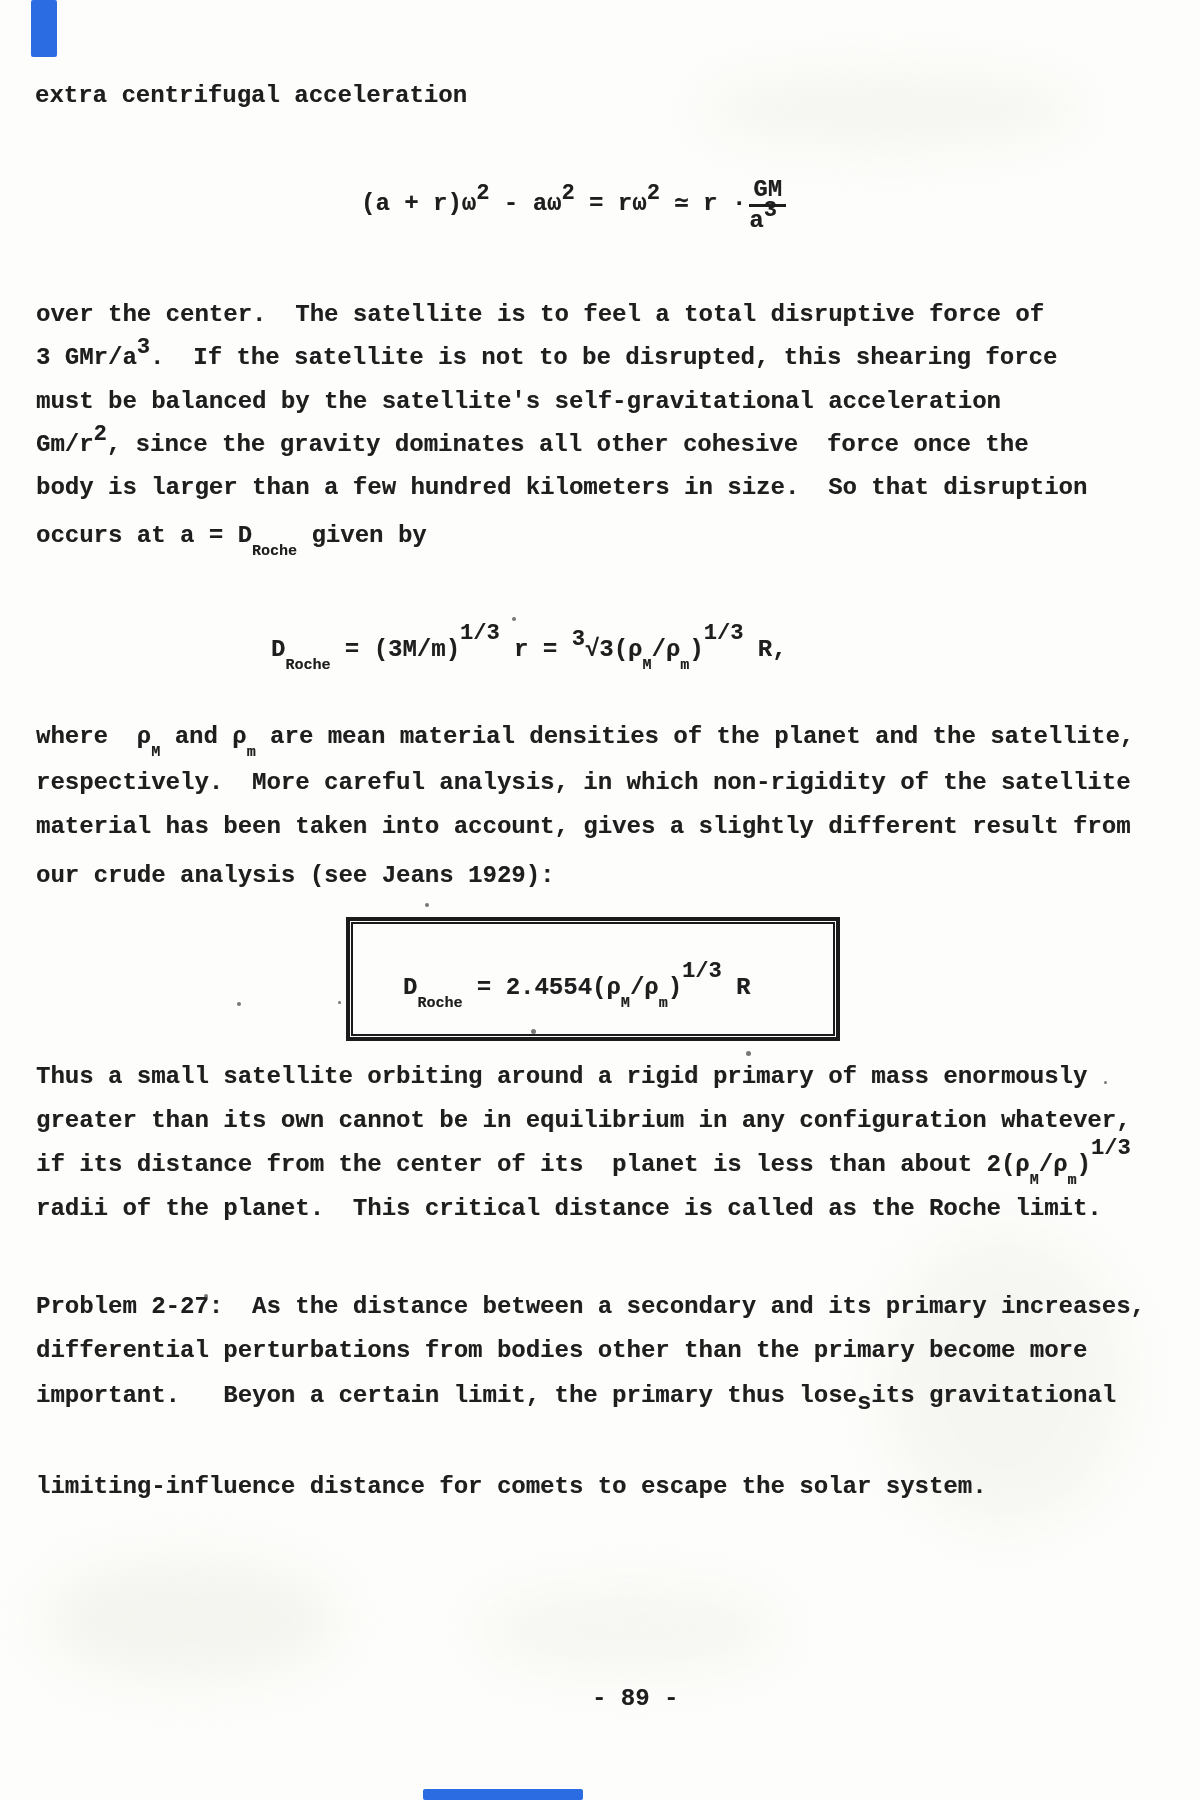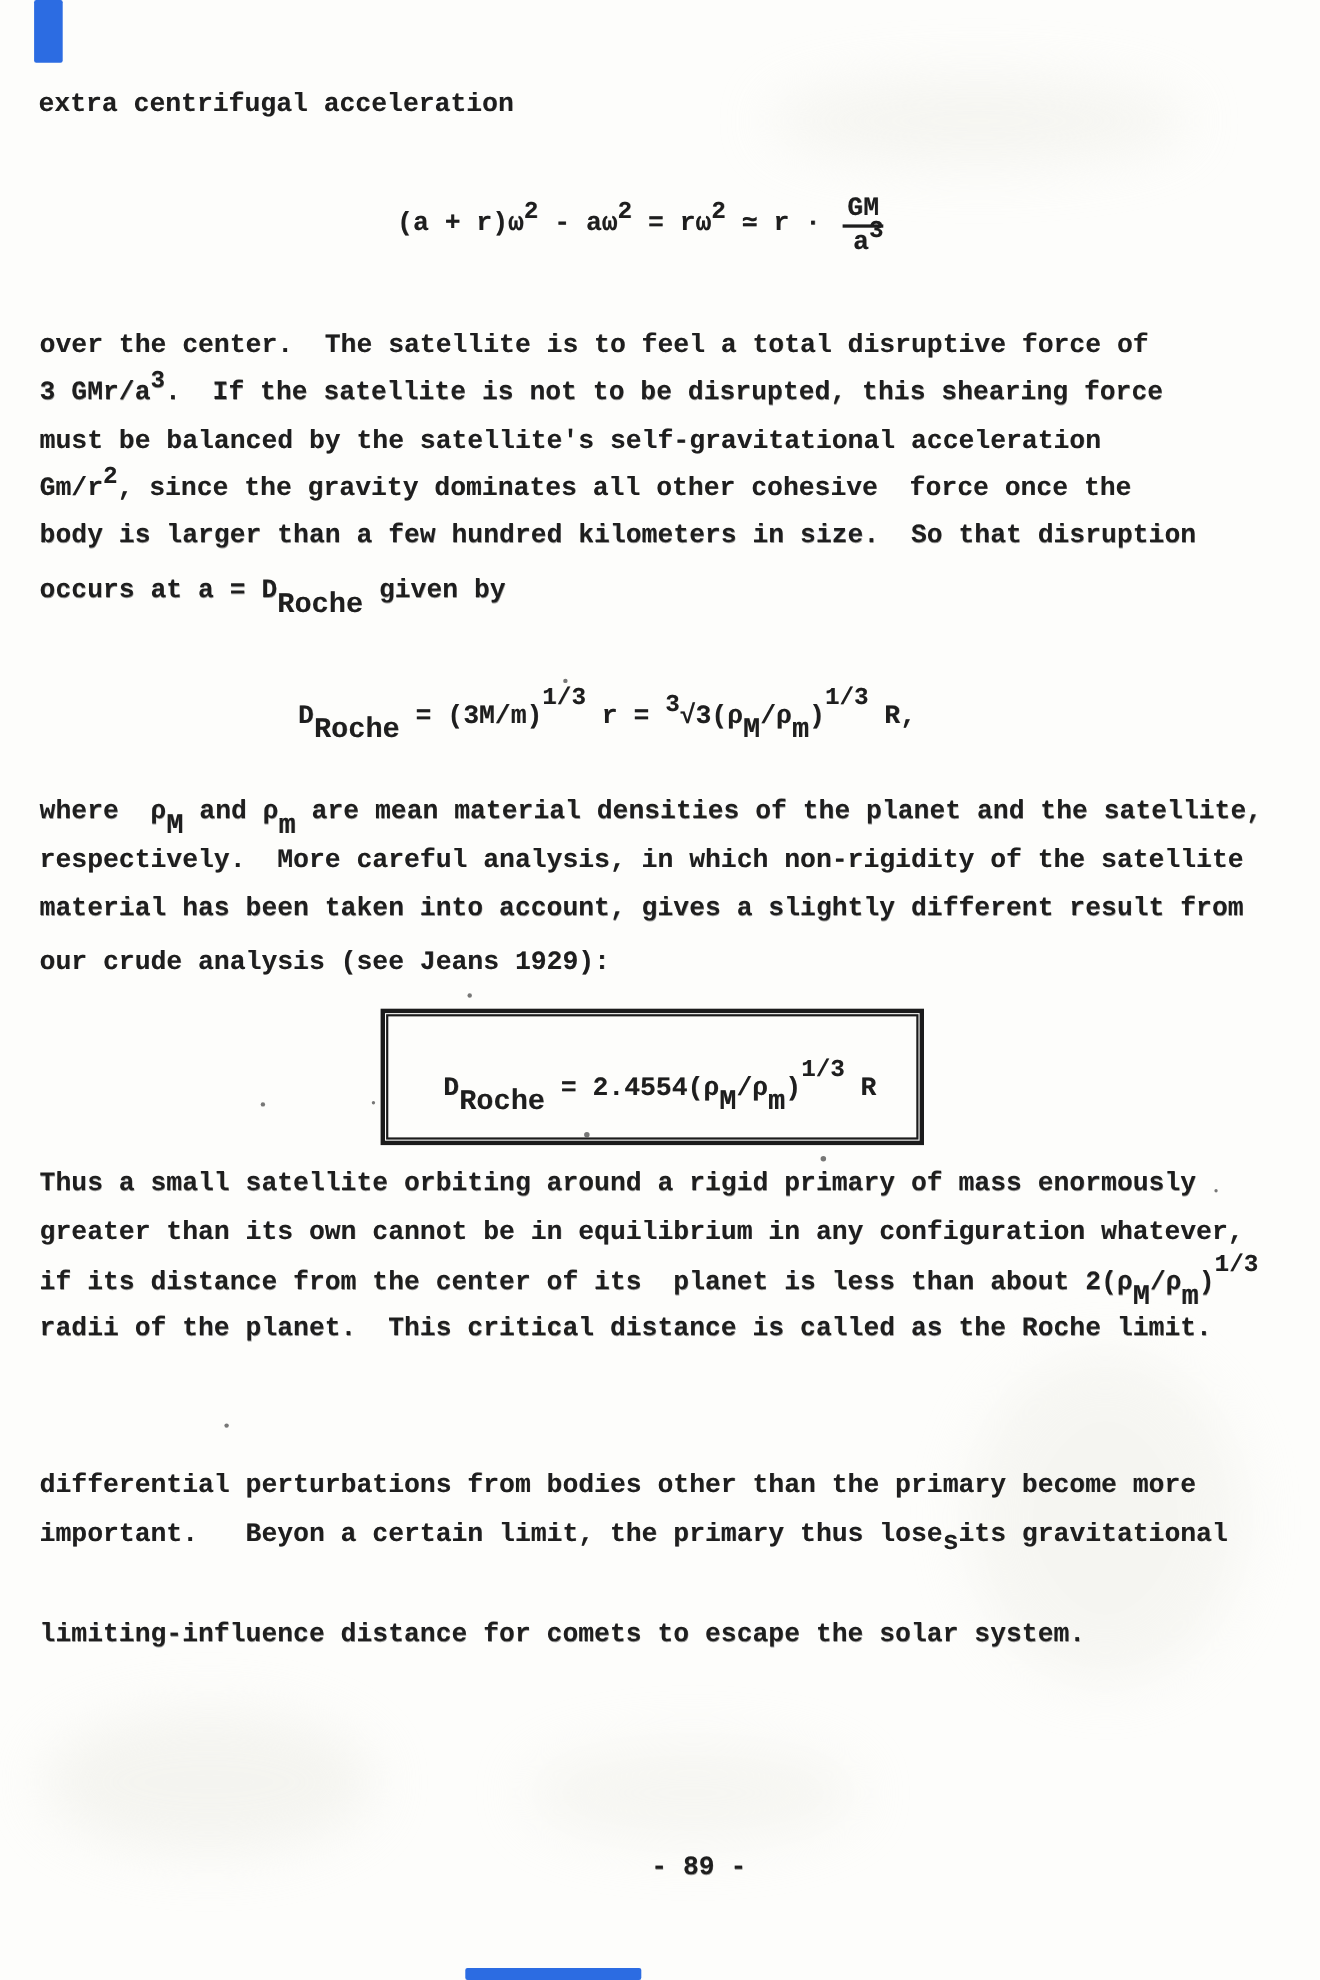--- a/index.html
+++ b/index.html
@@ -6,23 +6,23 @@
   body{width:1200px;height:1800px;position:relative;overflow:hidden;
        background:#fdfdfb;
        font-family:"Liberation Mono","DejaVu Sans Mono",monospace;}
   .page{position:absolute;inset:0;}
   .blob{position:absolute;border-radius:50%;background:#efefe9;filter:blur(24px);}
   .line{position:absolute;white-space:pre;font-size:24px;line-height:24px;font-weight:700;
         color:#1e1e1e;letter-spacing:0;
         text-shadow:0.3px 0.3px 0 rgba(25,25,25,.45);}
   .sup{position:relative;top:-11px;font-size:22px;}
   .sup13{position:relative;top:-17px;font-size:22px;}
-  .sub{position:relative;top:13px;font-size:26px;}
+  .sub{position:relative;top:13px;font-size:15px;}
   .drop{position:relative;top:7px;}
-  .frac{display:inline-block;vertical-align:-17px;text-align:right;margin-left:20px;}
+  .frac{display:inline-block;vertical-align:-17px;text-align:left;margin-left:3px;}
   .frac .num{display:block;border-bottom:3px solid #1e1e1e;padding:0 4px 2px;}
   .frac .den{display:block;padding-top:2px;}
   .eqbox{position:absolute;left:351px;top:922px;width:480px;height:110px;
          border:2px solid #1b1b1b;background:transparent;}
   .eqbox::before{content:"";position:absolute;inset:-7px;border:4px solid #1b1b1b;}
   .mark{position:absolute;background:#2c6ce2;}
   .mark-top{left:31px;top:0;width:26px;height:57px;border-radius:2px;}
   .mark-bottom{left:423px;top:1789px;width:160px;height:11px;border-radius:2px;}
   .speck{position:absolute;border-radius:50%;background:#4a4a4a;opacity:.75;}
 </style>
@@ -59,20 +59,21 @@
 
   <div class="eqbox">
     <div class="line" style="left:50px;top:52px;"><span>D</span><span class="sub">Roche</span><span> = 2.4554(ρ</span><span class="sub">M</span><span>/ρ</span><span class="sub">m</span><span>)</span><span class="sup13">1/3</span><span> R</span></div>
   </div>
 
   <div class="line" style="left:36px;top:1065px;"><span>Thus a small satellite orbiting around a rigid primary of mass enormously</span></div>
   <div class="line" style="left:36px;top:1109px;"><span>greater than its own cannot be in equilibrium in any configuration whatever,</span></div>
   <div class="line" style="left:36px;top:1153px;"><span>if its distance from the center of its  planet is less than about 2(ρ</span><span class="sub">M</span><span>/ρ</span><span class="sub">m</span><span>)</span><span class="sup13">1/3</span></div>
   <div class="line" style="left:36px;top:1197px;"><span>radii of the planet.  This critical distance is called as the Roche limit.</span></div>
 
+  <div class="line" style="left:36px;top:1295px;"><span>Problem 2-27:  As the distance between a secondary and its primary increases,</span></div>
   <div class="line" style="left:36px;top:1339px;"><span>differential perturbations from bodies other than the primary become more</span></div>
   <div class="line" style="left:36px;top:1384px;"><span>important.   Beyon a certain limit, the primary thus lose</span><span class="drop">s</span><span>its gravitational</span></div>
   <div class="line" style="left:36px;top:1475px;"><span>limiting-influence distance for comets to escape the solar system.</span></div>
 
   <div class="line" style="left:592px;top:1687px;"><span>- 89 -</span></div>
 
   <div class="speck" style="left:512px;top:617px;width:4px;height:4px;"></div>
   <div class="speck" style="left:425px;top:903px;width:4px;height:4px;"></div>
   <div class="speck" style="left:237px;top:1002px;width:4px;height:4px;"></div>
   <div class="speck" style="left:338px;top:1001px;width:3px;height:3px;"></div>

